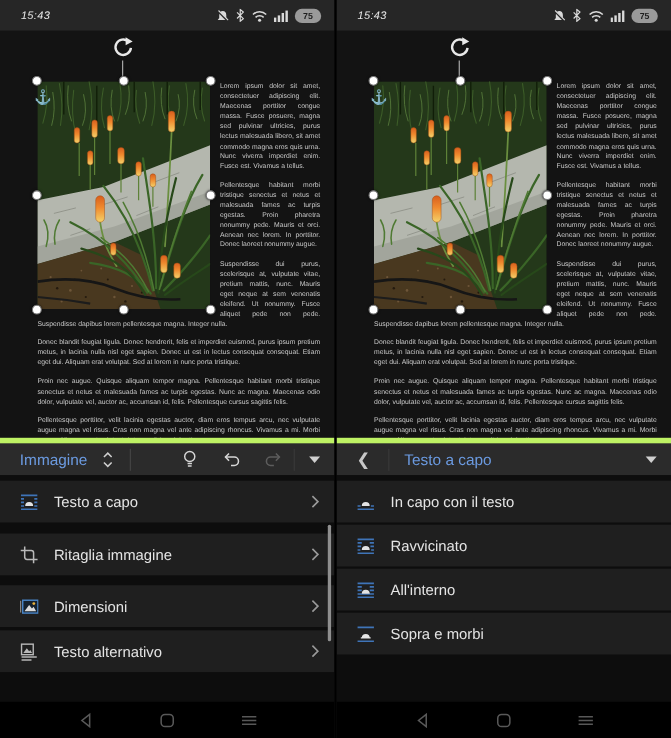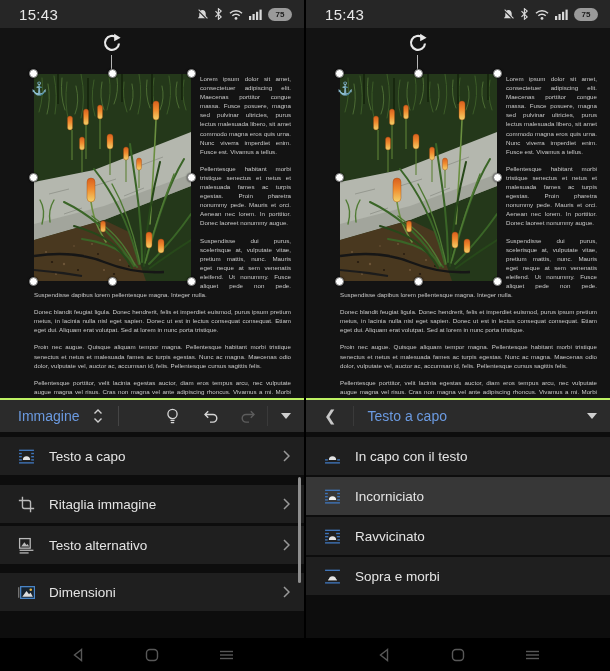--- a/index.html
+++ b/index.html
@@ -3,37 +3,37 @@
 <meta charset="utf-8">
 <style>
   html,body{margin:0;padding:0;background:#000;}
   *{box-sizing:border-box;}
   .screen{width:610px;height:671px;display:flex;font-family:"Liberation Sans",sans-serif;background:#000;overflow:hidden;}
   .panel{width:304px;height:671px;position:relative;background:#131313;overflow:hidden;}
   .divider{width:2px;height:671px;background:#000;}
 
   
   .sb{position:absolute;top:0;left:0;right:0;height:28px;background:#262626;display:flex;align-items:center;padding:0 12px 0 19px;color:#e8e8e8;}
-  .sb-time{font-size:15px;letter-spacing:.3px;}
+  .sb-time{font-size:10px;letter-spacing:.3px;font-style:italic;}
   .sb-icons{margin-left:auto;display:flex;align-items:center;gap:6px;}
   .sb-icons svg{display:block;}
   .batt{width:24px;height:13px;background:#9a9a9a;border-radius:7px;color:#1d1d1d;font-size:8px;font-weight:bold;display:flex;align-items:center;justify-content:center;}
 
   
   .doc{position:absolute;top:28px;left:0;right:0;height:370px;background:#131313;overflow:hidden;padding:46px 13px 0 34px;}
   .doc p{margin:0 0 8px 0;font-size:6.2px;line-height:9.1px;color:#c9c9c9;text-align:justify;}
   .imgwrap{float:left;width:157px;height:207px;margin:0 9px 3px 0;position:relative;}
   .imgwrap svg.photo{width:100%;height:100%;display:block;}
   .handle{position:absolute;width:9px;height:9px;border-radius:50%;background:#fff;border:1px solid #777;box-shadow:0 0 2px rgba(0,0,0,.8);}
   .rot-line{position:absolute;left:77px;top:-19px;width:1px;height:15px;background:#b5b5b5;}
   .rot{position:absolute;left:67px;top:-41px;width:22px;height:22px;}
   .anchor{position:absolute;left:-3px;top:8px;font-size:13px;color:#6b9ae0;line-height:1;}
 
   
-  .tb{position:absolute;top:398px;left:0;right:0;height:34px;background:#2b2b2b;border-top:2px solid #bef264;display:flex;align-items:center;}
+  .tb{position:absolute;top:398px;left:0;right:0;height:34px;background:#2b2b2b;border-top:5px solid #bef264;display:flex;align-items:center;}
   .tb-title{color:#6b9ae0;font-size:14px;}
   .tb-sep{width:1px;height:20px;background:#454545;}
   .tb-ic{width:38px;height:34px;display:flex;align-items:center;justify-content:center;}
   .caret{width:0;height:0;border-left:5px solid transparent;border-right:5px solid transparent;border-top:6px solid #cfcfcf;}
   .backch{font-size:15px;color:#c8c8c8;}
 
   
   .menu{position:absolute;top:432px;left:0;right:0;height:206px;background:#0d0d0d;overflow:hidden;}
   .row{height:38px;background:#1f1f1f;display:flex;align-items:center;padding:0 14px 0 18px;gap:14px;}
   .row.hl{background:#373737;}
@@ -286,40 +286,40 @@
       <div class="row mt10">
         <svg width="17" height="17" viewBox="0 0 16 16">
             <path d="M4.2,0.8 V9.8 a2,2 0 0 0 2,2 H15.2" fill="none" stroke="#b9b9b9" stroke-width="1.3"></path>
             <path d="M0.8,4.2 H9.8 a2,2 0 0 1 2,2 V15.2" fill="none" stroke="#b9b9b9" stroke-width="1.3"></path>
           </svg>
         <span class="lbl">Ritaglia immagine</span>
         <svg class="chev" width="7" height="12" viewBox="0 0 7 12">
             <polyline points="1,1 6,6 1,11" fill="none" stroke="#999" stroke-width="1.5"></polyline>
           </svg>
       </div>
+      <div class="row mt9">
+        <svg width="17" height="17" viewBox="0 0 16 16">
+            <line x1="0.7" y1="3" x2="0.7" y2="13" stroke="#8a8a8a" stroke-width="1"></line>
+            <rect x="2.5" y="2.5" width="13" height="11" fill="#16222e" stroke="#4a86c8" stroke-width="1.2"></rect>
+            <circle cx="12" cy="5.4" r="1.2" fill="#e8b23c"></circle>
+            <path d="M4,12 L8,6.5 L10.4,9.6 L11.8,8 L14,12 z" fill="#dcdcdc"></path>
+          </svg>
+        <span class="lbl">Dimensioni</span>
+        <svg class="chev" width="7" height="12" viewBox="0 0 7 12">
+            <polyline points="1,1 6,6 1,11" fill="none" stroke="#999" stroke-width="1.5"></polyline>
+          </svg>
+      </div>
       <div class="row mt3">
         <svg width="17" height="17" viewBox="0 0 16 16">
             <rect x="1.5" y="1.5" width="10" height="9" fill="none" stroke="#b9b9b9" stroke-width="1.2"></rect>
             <path d="M3,9 L6,5 L8,7.5 L9,6.5 L10.5,9 z" fill="#b9b9b9"></path>
             <line x1="1.5" y1="12.5" x2="14.5" y2="12.5" stroke="#b9b9b9" stroke-width="1.2"></line>
             <line x1="1.5" y1="15" x2="10" y2="15" stroke="#b9b9b9" stroke-width="1.2"></line>
           </svg>
         <span class="lbl">Testo alternativo</span>
-        <svg class="chev" width="7" height="12" viewBox="0 0 7 12">
-            <polyline points="1,1 6,6 1,11" fill="none" stroke="#999" stroke-width="1.5"></polyline>
-          </svg>
-      </div>
-      <div class="row mt9">
-        <svg width="17" height="17" viewBox="0 0 16 16">
-            <line x1="0.7" y1="3" x2="0.7" y2="13" stroke="#8a8a8a" stroke-width="1"></line>
-            <rect x="2.5" y="2.5" width="13" height="11" fill="#16222e" stroke="#4a86c8" stroke-width="1.2"></rect>
-            <circle cx="12" cy="5.4" r="1.2" fill="#e8b23c"></circle>
-            <path d="M4,12 L8,6.5 L10.4,9.6 L11.8,8 L14,12 z" fill="#dcdcdc"></path>
-          </svg>
-        <span class="lbl">Dimensioni</span>
         <svg class="chev" width="7" height="12" viewBox="0 0 7 12">
             <polyline points="1,1 6,6 1,11" fill="none" stroke="#999" stroke-width="1.5"></polyline>
           </svg>
       </div>
       <div class="scrollbar"></div>
     </div>
 
     <div class="nav">
       <svg width="14" height="14" viewBox="0 0 14 14">
           <polygon points="10.5,1.5 3.5,7 10.5,12.5" fill="none" stroke="#585858" stroke-width="1.4"></polygon>
@@ -409,36 +409,20 @@
       <div class="row mt5">
         <svg width="17" height="17" viewBox="0 0 16 16">
             <g stroke="#3f74b8" stroke-width="1.3">
               <line x1="1" y1="11.2" x2="3.6" y2="11.2"></line>
               <line x1="12.4" y1="11.2" x2="15" y2="11.2"></line>
               <line x1="1" y1="14" x2="15" y2="14"></line>
             </g>
             <path d="M4.6,11.2 a3.4,3.4 0 0 1 6.8,0 z" fill="#e3e3e3"></path>
           </svg>
         <span class="lbl">In capo con il testo</span>
-      </div>
-      <div class="row mt2 hl">
-        <svg width="17" height="17" viewBox="0 0 16 16">
-            <g stroke="#3f74b8" stroke-width="1.3">
-              <line x1="1" y1="2.2" x2="15" y2="2.2"></line>
-              <line x1="1" y1="5.2" x2="3.6" y2="5.2"></line>
-              <line x1="12.4" y1="5.2" x2="15" y2="5.2"></line>
-              <line x1="1" y1="8.2" x2="3.6" y2="8.2"></line>
-              <line x1="12.4" y1="8.2" x2="15" y2="8.2"></line>
-              <line x1="1" y1="11.2" x2="3.6" y2="11.2"></line>
-              <line x1="12.4" y1="11.2" x2="15" y2="11.2"></line>
-              <line x1="1" y1="14" x2="15" y2="14"></line>
-            </g>
-            <path d="M4.6,11.2 a3.4,3.4 0 0 1 6.8,0 z" fill="#f0f0f0"></path>
-          </svg>
-        <span class="lbl">Incorniciato</span>
       </div>
       <div class="row mt2">
         <svg width="17" height="17" viewBox="0 0 16 16">
             <g stroke="#3f74b8" stroke-width="1.3">
               <line x1="1" y1="2.2" x2="15" y2="2.2"></line>
               <line x1="1" y1="5.2" x2="4.6" y2="5.2"></line>
               <line x1="11.4" y1="5.2" x2="15" y2="5.2"></line>
               <line x1="1" y1="8.2" x2="4" y2="8.2"></line>
               <line x1="12" y1="8.2" x2="15" y2="8.2"></line>
               <line x1="1" y1="11.2" x2="3.4" y2="11.2"></line>
@@ -446,20 +430,35 @@
               <line x1="1" y1="14" x2="15" y2="14"></line>
             </g>
             <path d="M4.6,11.2 a3.4,3.4 0 0 1 6.8,0 z" fill="#e3e3e3"></path>
           </svg>
         <span class="lbl">Ravvicinato</span>
       </div>
       <div class="row mt2">
         <svg width="17" height="17" viewBox="0 0 16 16">
             <g stroke="#3f74b8" stroke-width="1.3">
               <line x1="1" y1="2.2" x2="15" y2="2.2"></line>
+              <line x1="1" y1="5.2" x2="4.6" y2="5.2"></line>
+              <line x1="11.4" y1="5.2" x2="15" y2="5.2"></line>
+              <line x1="1" y1="8.2" x2="4.6" y2="8.2"></line>
+              <line x1="11.4" y1="8.2" x2="15" y2="8.2"></line>
+              <line x1="1" y1="11.2" x2="15" y2="11.2"></line>
+              <line x1="1" y1="14" x2="15" y2="14"></line>
+            </g>
+            <path d="M4.6,11 a3.4,3.4 0 0 1 6.8,0 z" fill="#e3e3e3"></path>
+          </svg>
+        <span class="lbl">All'interno</span>
+      </div>
+      <div class="row mt2">
+        <svg width="17" height="17" viewBox="0 0 16 16">
+            <g stroke="#3f74b8" stroke-width="1.3">
+              <line x1="1" y1="2.2" x2="15" y2="2.2"></line>
               <line x1="1" y1="14" x2="15" y2="14"></line>
             </g>
             <path d="M4.6,11.2 a3.4,3.4 0 0 1 6.8,0 z" fill="#e3e3e3"></path>
             <line x1="3.8" y1="11.2" x2="12.2" y2="11.2" stroke="#e3e3e3" stroke-width="1"></line>
           </svg>
         <span class="lbl">Sopra e morbi</span>
       </div>
     </div>
 
     <div class="nav">

